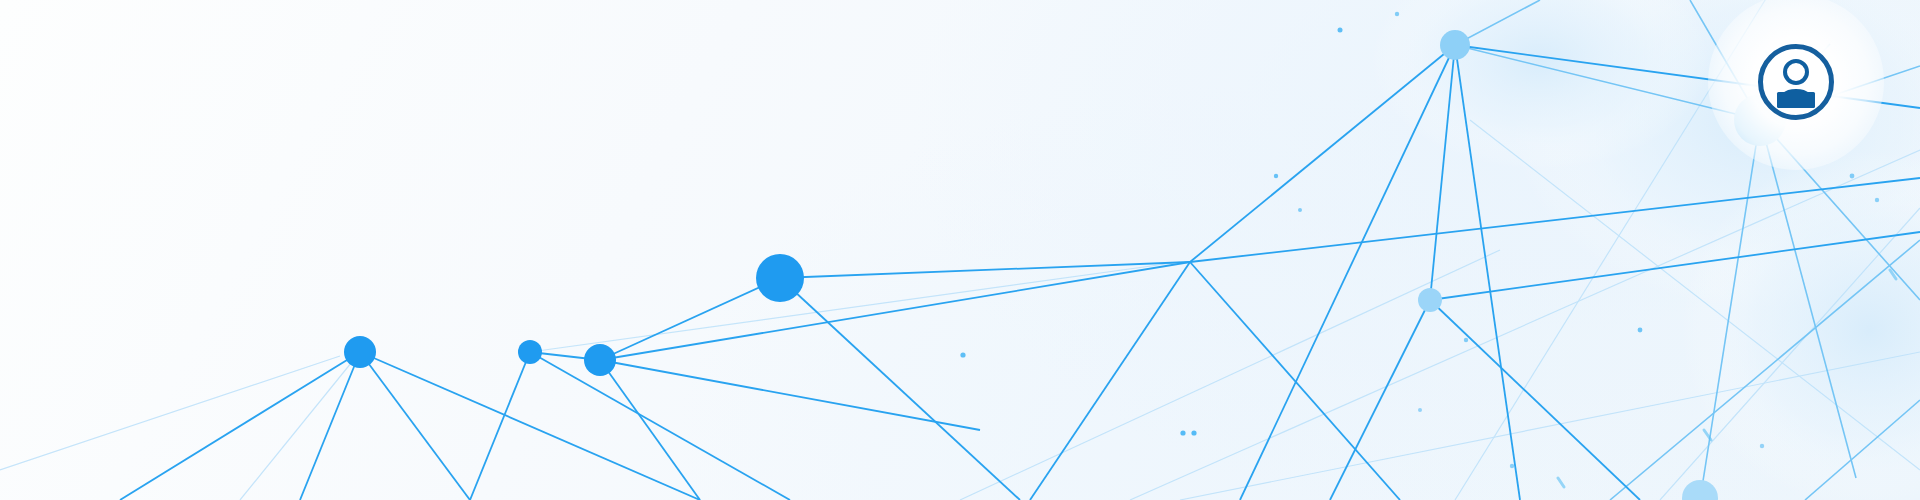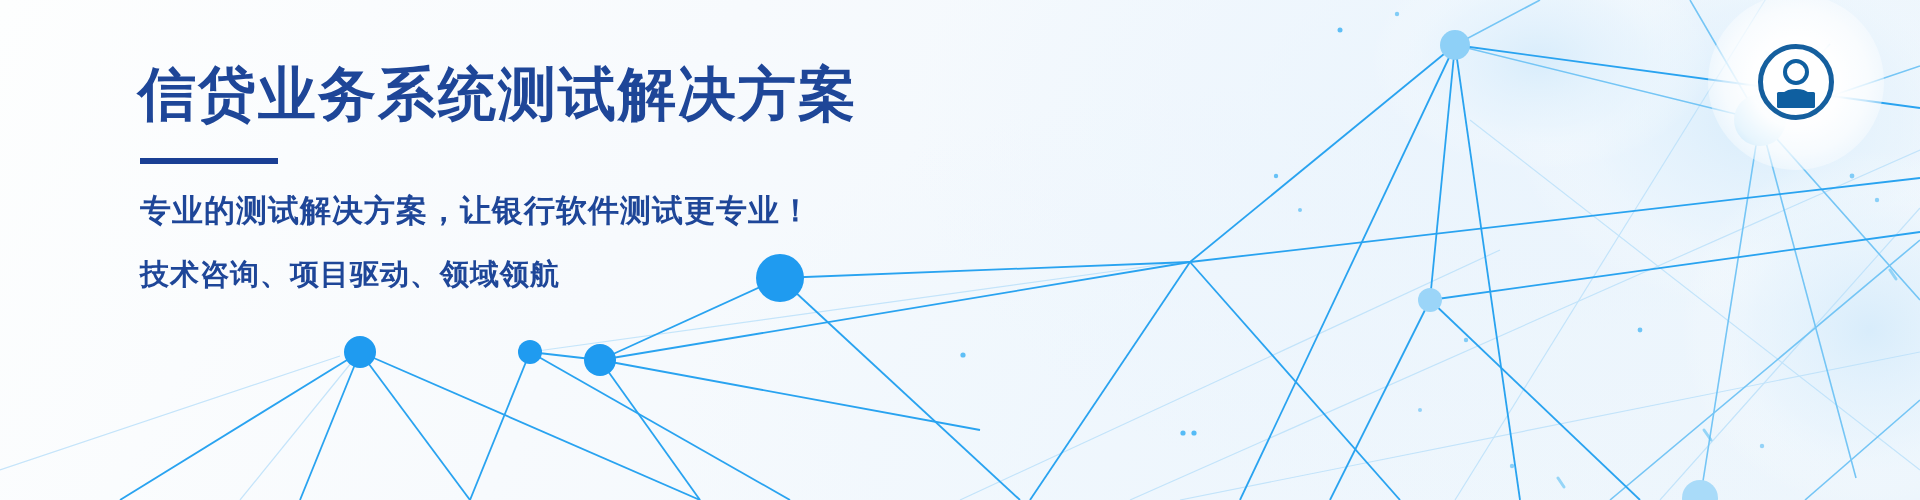--- a/index.html
+++ b/index.html
@@ -206,29 +206,20 @@
 
     <g stroke="#5cc0f5" stroke-width="3" stroke-linecap="round" opacity="0.6">
       <path d="M 1766 52 l 7 10"></path>
       <path d="M 1820 82 l 6 9"></path>
       <path d="M 1704 430 l 7 10"></path>
       <path d="M 1890 270 l 6 9"></path>
       <path d="M 1558 478 l 6 9"></path>
     </g>
   </svg>
 
-  <div class="copy">
-    <h1 class="headline">信贷业务系统测试解决方案</h1>
-
-    <div class="rule"></div>
-
-    <p class="sub1">专业的测试解决方案，让银行软件测试更专业！</p>
-
-    <p class="sub2">技术咨询、项目驱动、领域领航</p>
-  </div>
 
   <div class="badge">
     <div class="halo"></div>
     <div class="ring"></div>
     <svg viewBox="0 0 108 108" aria-hidden="true">
       <circle cx="54" cy="44" r="11" fill="none" stroke="#0f5fa0" stroke-width="4"></circle>
       <path d="M 36 78 q 0 -17 18 -17 q 18 0 18 17 z" fill="#0f5fa0"></path>
       <rect x="35" y="64" width="38" height="16" rx="1.5" fill="#0f5fa0"></rect>
     </svg>
   </div>

